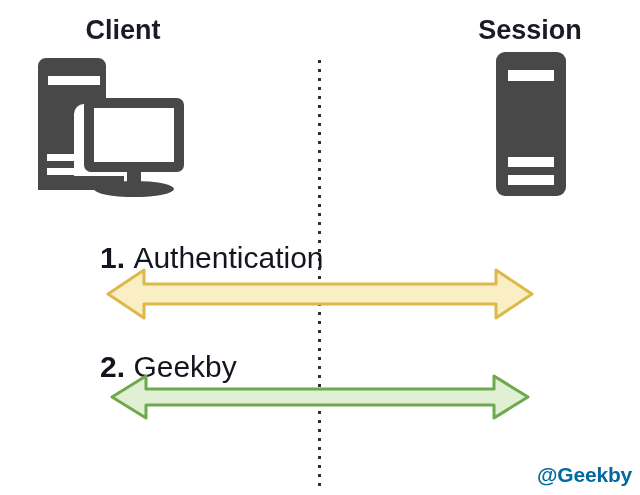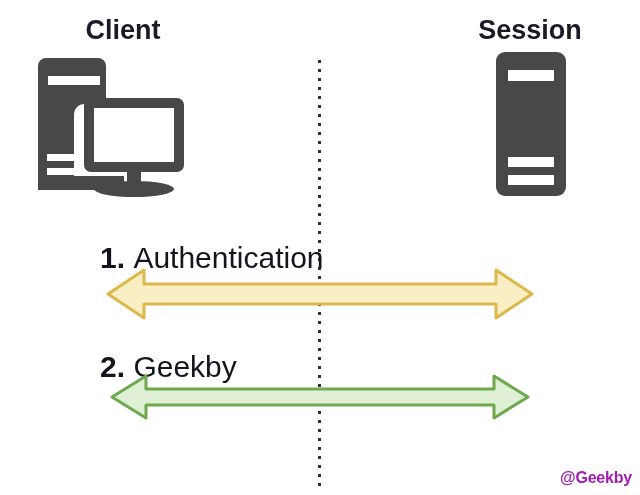--- a/index.html
+++ b/index.html
@@ -76,23 +76,23 @@
   }
   #arrow-1 { top: 22px; }
   #arrow-2 { top: 18px; }
 
   
   #watermark {
     position: absolute;
     right: 8px;
     bottom: 8px;
     font-family: "Liberation Sans", sans-serif;
-    font-size: 16px;
+    font-size: 21px;
     font-weight: bold;
-    color: #a21caf;
+    color: #0369a1;
     letter-spacing: -0.2px;
     white-space: nowrap;
   }
 </style>
 </head>
 <body>
 
 <div id="canvas">
 
   <div class="endpoint-label" id="client-label">Client</div>

